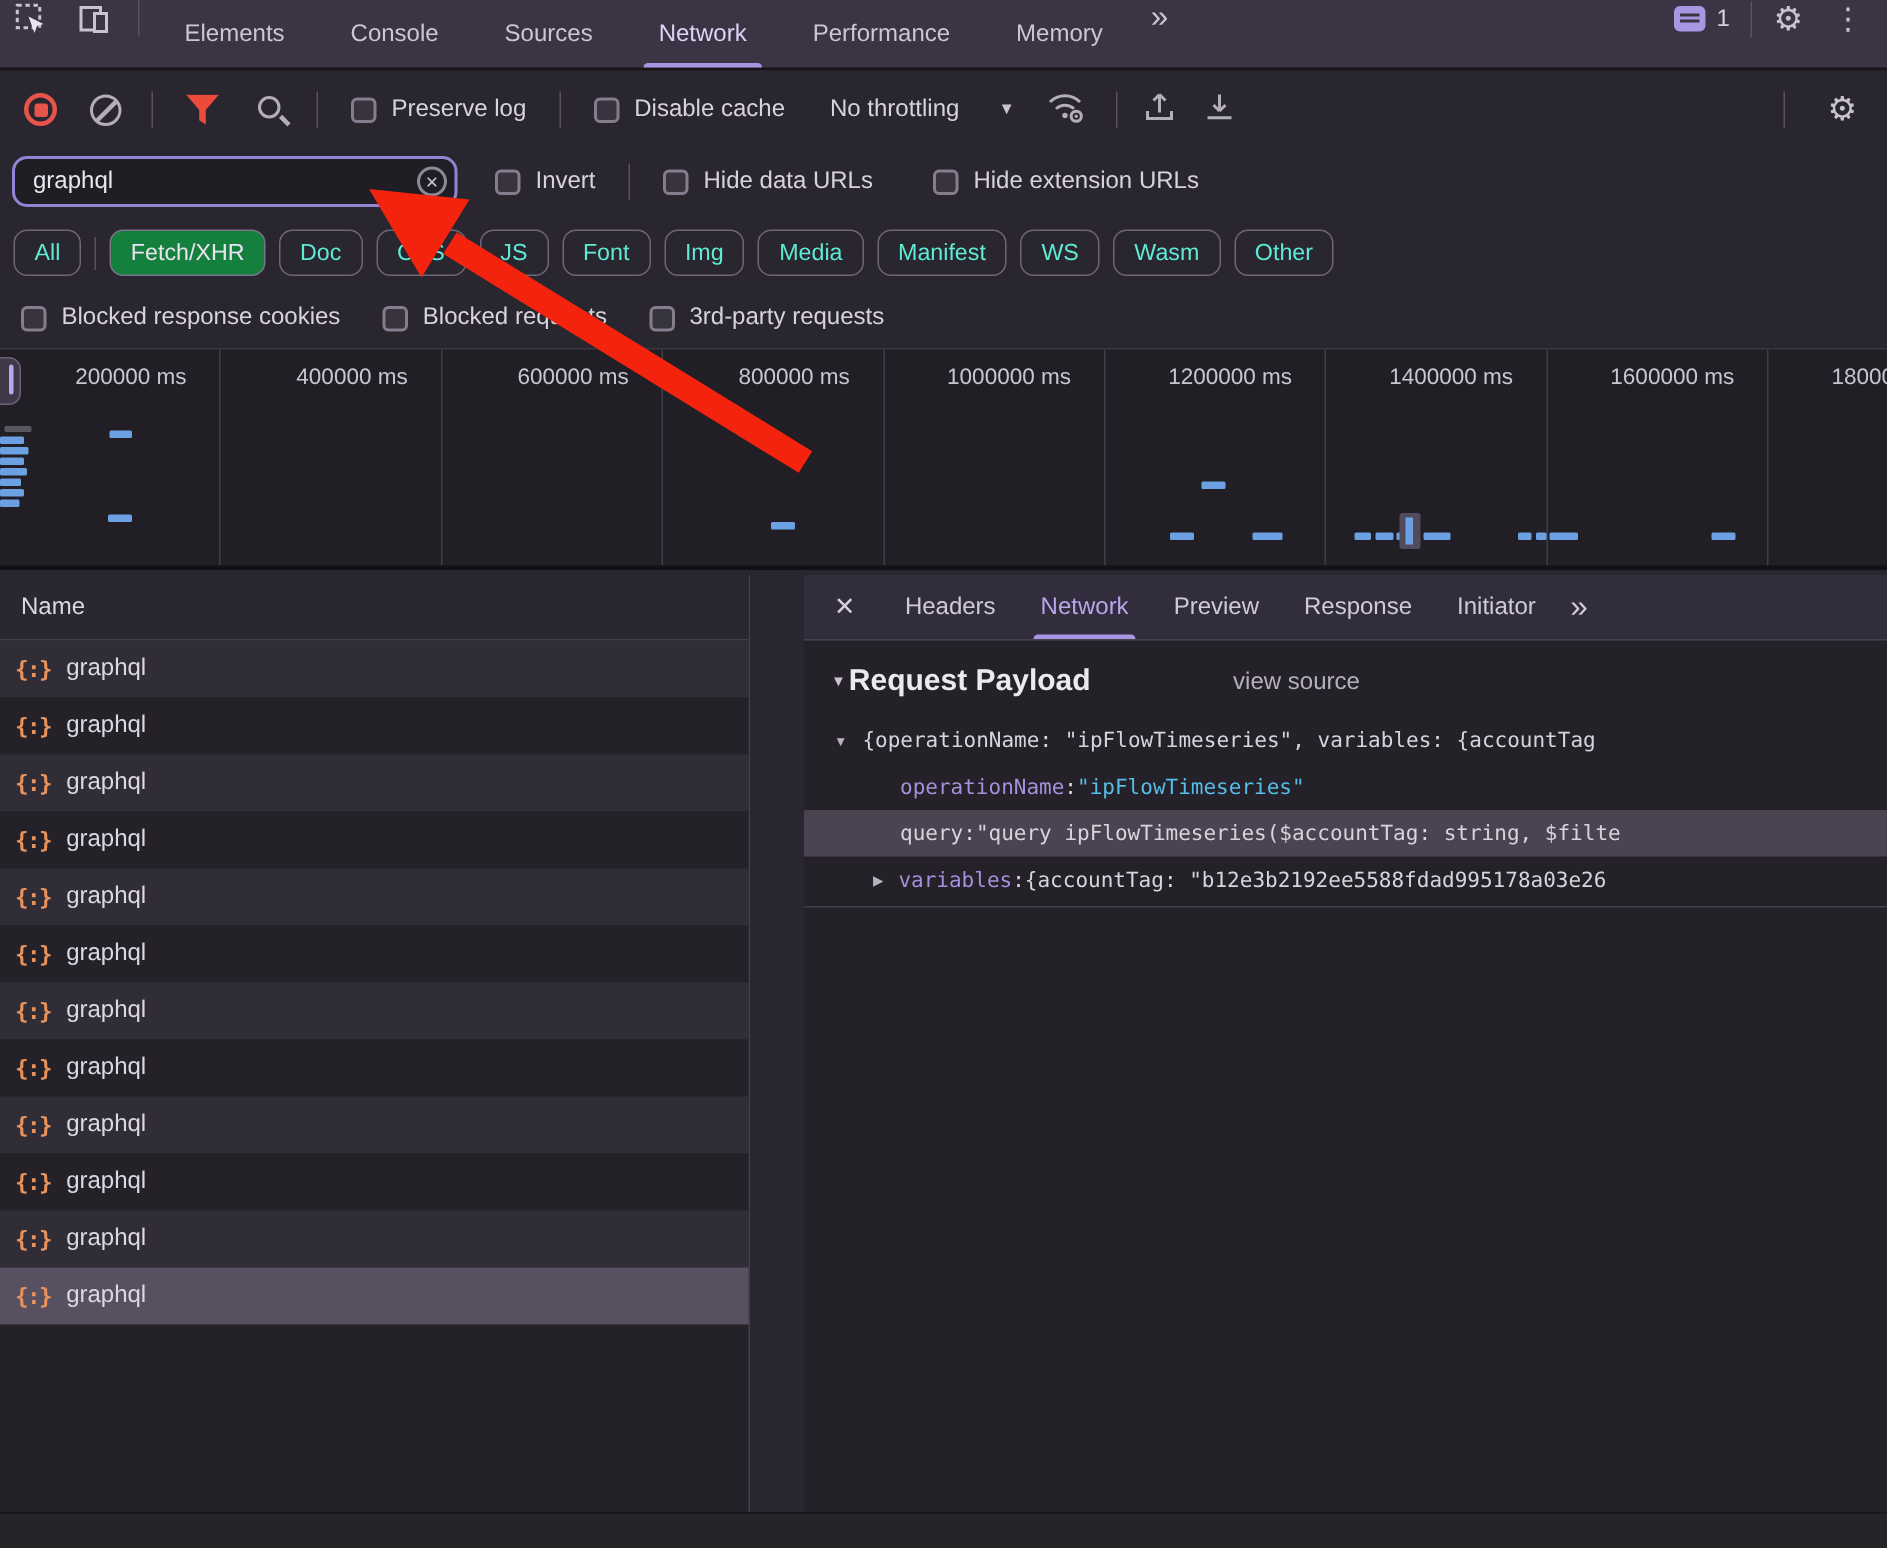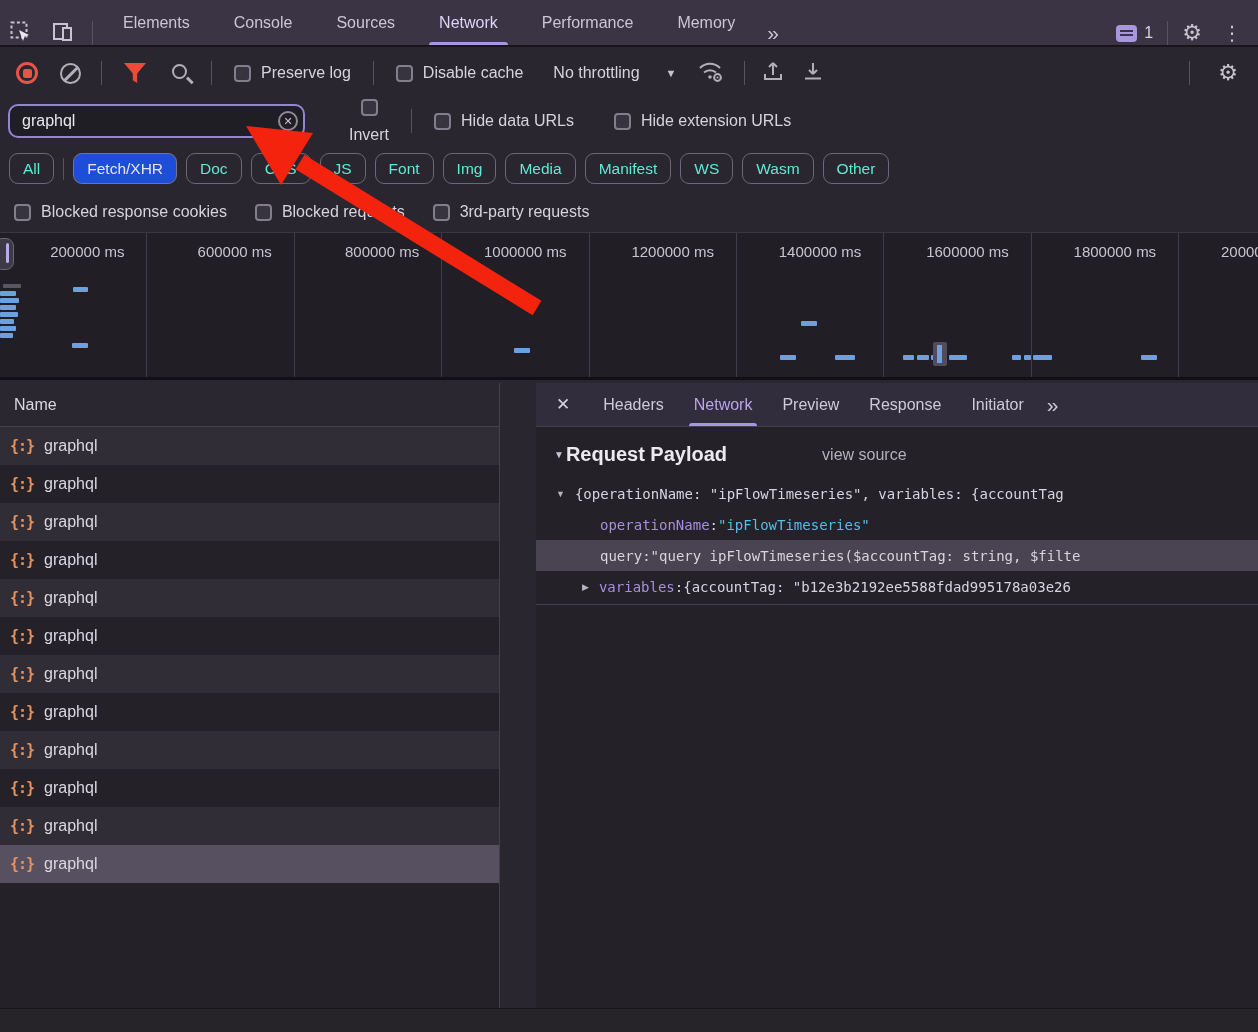--- a/index.html
+++ b/index.html
@@ -3,21 +3,21 @@
 <meta charset="utf-8">
 <style>
   * { margin:0; padding:0; box-sizing:border-box; }
   html,body { width:1258px; height:1032px; overflow:hidden; background:#242128;
     font-family:"Liberation Sans", sans-serif; -webkit-font-smoothing:antialiased; }
   .page { position:relative; width:1258px; height:1032px; background:#2a262f; }
 
   
   .tabbar { position:absolute; left:0; top:0; width:1258px; height:47px;
     background:#3a3444; border-bottom:2px solid #17151a;
-    display:flex; align-items:flex-end; color:#cbc6d4; font-size:16px; }
+    display:flex; align-items:flex-start; color:#cbc6d4; font-size:16px; }
   .tabbar .iconbtn { width:26px; height:26px; display:flex; align-items:center; justify-content:center; margin:0 8px; }
   .vsep { width:1px; height:24px; background:#58525f; margin:0 8px; }
   .tab { position:relative; height:100%; display:flex; align-items:center; padding:0 22px; cursor:default; }
   .tab.active { color:#ddd3f6; }
   .tab.active::after { content:""; position:absolute; left:12px; right:12px; bottom:0; height:3px;
     border-radius:3px 3px 0 0; background:var(--accent_purple); }
   .chevrons { font-size:21px; color:#cbc6d4; padding:0 10px; letter-spacing:-2px; }
   .tabbar-right { margin-left:auto; display:flex; align-items:center; padding-right:10px; }
   .bubble { width:21px; height:17px; border-radius:4px; background:var(--accent_purple); position:relative; }
   .bubble::before { content:""; position:absolute; left:4px; top:5px; width:13px; height:2px; background:#3a3444; box-shadow:0 4px 0 #3a3444; }
@@ -53,21 +53,21 @@
   .search-input { width:297px; height:34px; background:#201e25; border:2px solid #9484d4; border-radius:10px;
     color:#e9e6ee; font-size:16px; font-family:"Liberation Sans",sans-serif; padding:0 34px 0 12px; outline:none; }
   .clear-x { position:absolute; right:7px; top:7px; width:20px; height:20px; border:2px solid #8f8999;
     border-radius:50%; color:#c9c4d0; font-size:11px; display:flex; align-items:center; justify-content:center; }
 
   
   .chipsrow { position:absolute; left:0; top:145px; width:1258px; height:47px;
     display:flex; align-items:center; background:#2a262f; }
   .chip { height:31px; display:flex; align-items:center; padding:0 13px; margin-left:9px;
     border:1.5px solid #6d6777; border-radius:9px; color:#5eead4; font-size:15.5px; white-space:nowrap; }
-  .chip.active { background:#1d4ed8; border-color:#7a7389; color:#e8e4ef; }
+  .chip.active { background:#15803d; border-color:#7a7389; color:#e8e4ef; }
   .chipsep { width:1px; height:22px; background:#58525f; margin-left:9px; }
 
   
   .blockedrow { position:absolute; left:0; top:192px; width:1258px; height:40px;
     display:flex; align-items:center; color:#d7d3dd; font-size:16px; background:#2a262f; }
 
   
   .timeline { position:absolute; left:0; top:232px; width:1258px; height:148px;
     background:#211f25; border-top:1px solid #3a363f; border-bottom:3px solid #121016; overflow:hidden; }
   .tl-cells { position:absolute; inset:0; display:flex; }
@@ -208,21 +208,21 @@
     <span class="spacer"></span>
     <span class="vsep"></span>
     <span class="gear" style="margin:0 20px;">⚙</span>
   </div>
 
   <div class="filterrow">
     <span class="search-wrap">
       <input class="search-input" type="text" value="graphql" style="">
       <span class="clear-x">✕</span>
     </span>
-    <span class="cbgroup" style="margin-left:44px;flex-direction:column;">
+    <span class="cbgroup" style="margin-left:25px;">
       <span class="cb"></span>
       <span>Invert</span>
     </span>
     <span class="vsep"></span>
     <span class="cbgroup">
       <span class="cb"></span>
       <span>Hide data URLs</span>
     </span>
     <span class="cbgroup" style="margin-left:26px;">
       <span class="cb"></span>
@@ -257,20 +257,21 @@
       </span>
       <span class="cbgroup">
         <span class="cb"></span>
         <span>3rd-party requests</span>
       </span>
     </div>
 
   <div class="timeline">
     <div class="tl-cells" id="tl-cells">
         <div class="tl-cell">200000 ms</div>
+        <div class="tl-cell">400000 ms</div>
         <div class="tl-cell">600000 ms</div>
         <div class="tl-cell">800000 ms</div>
         <div class="tl-cell">1000000 ms</div>
         <div class="tl-cell">1200000 ms</div>
         <div class="tl-cell">1400000 ms</div>
         <div class="tl-cell">1600000 ms</div>
         <div class="tl-cell">1800000 ms</div>
         <div class="tl-cell">2000000 ms</div>
       </div>
     <div id="tl-bars">

